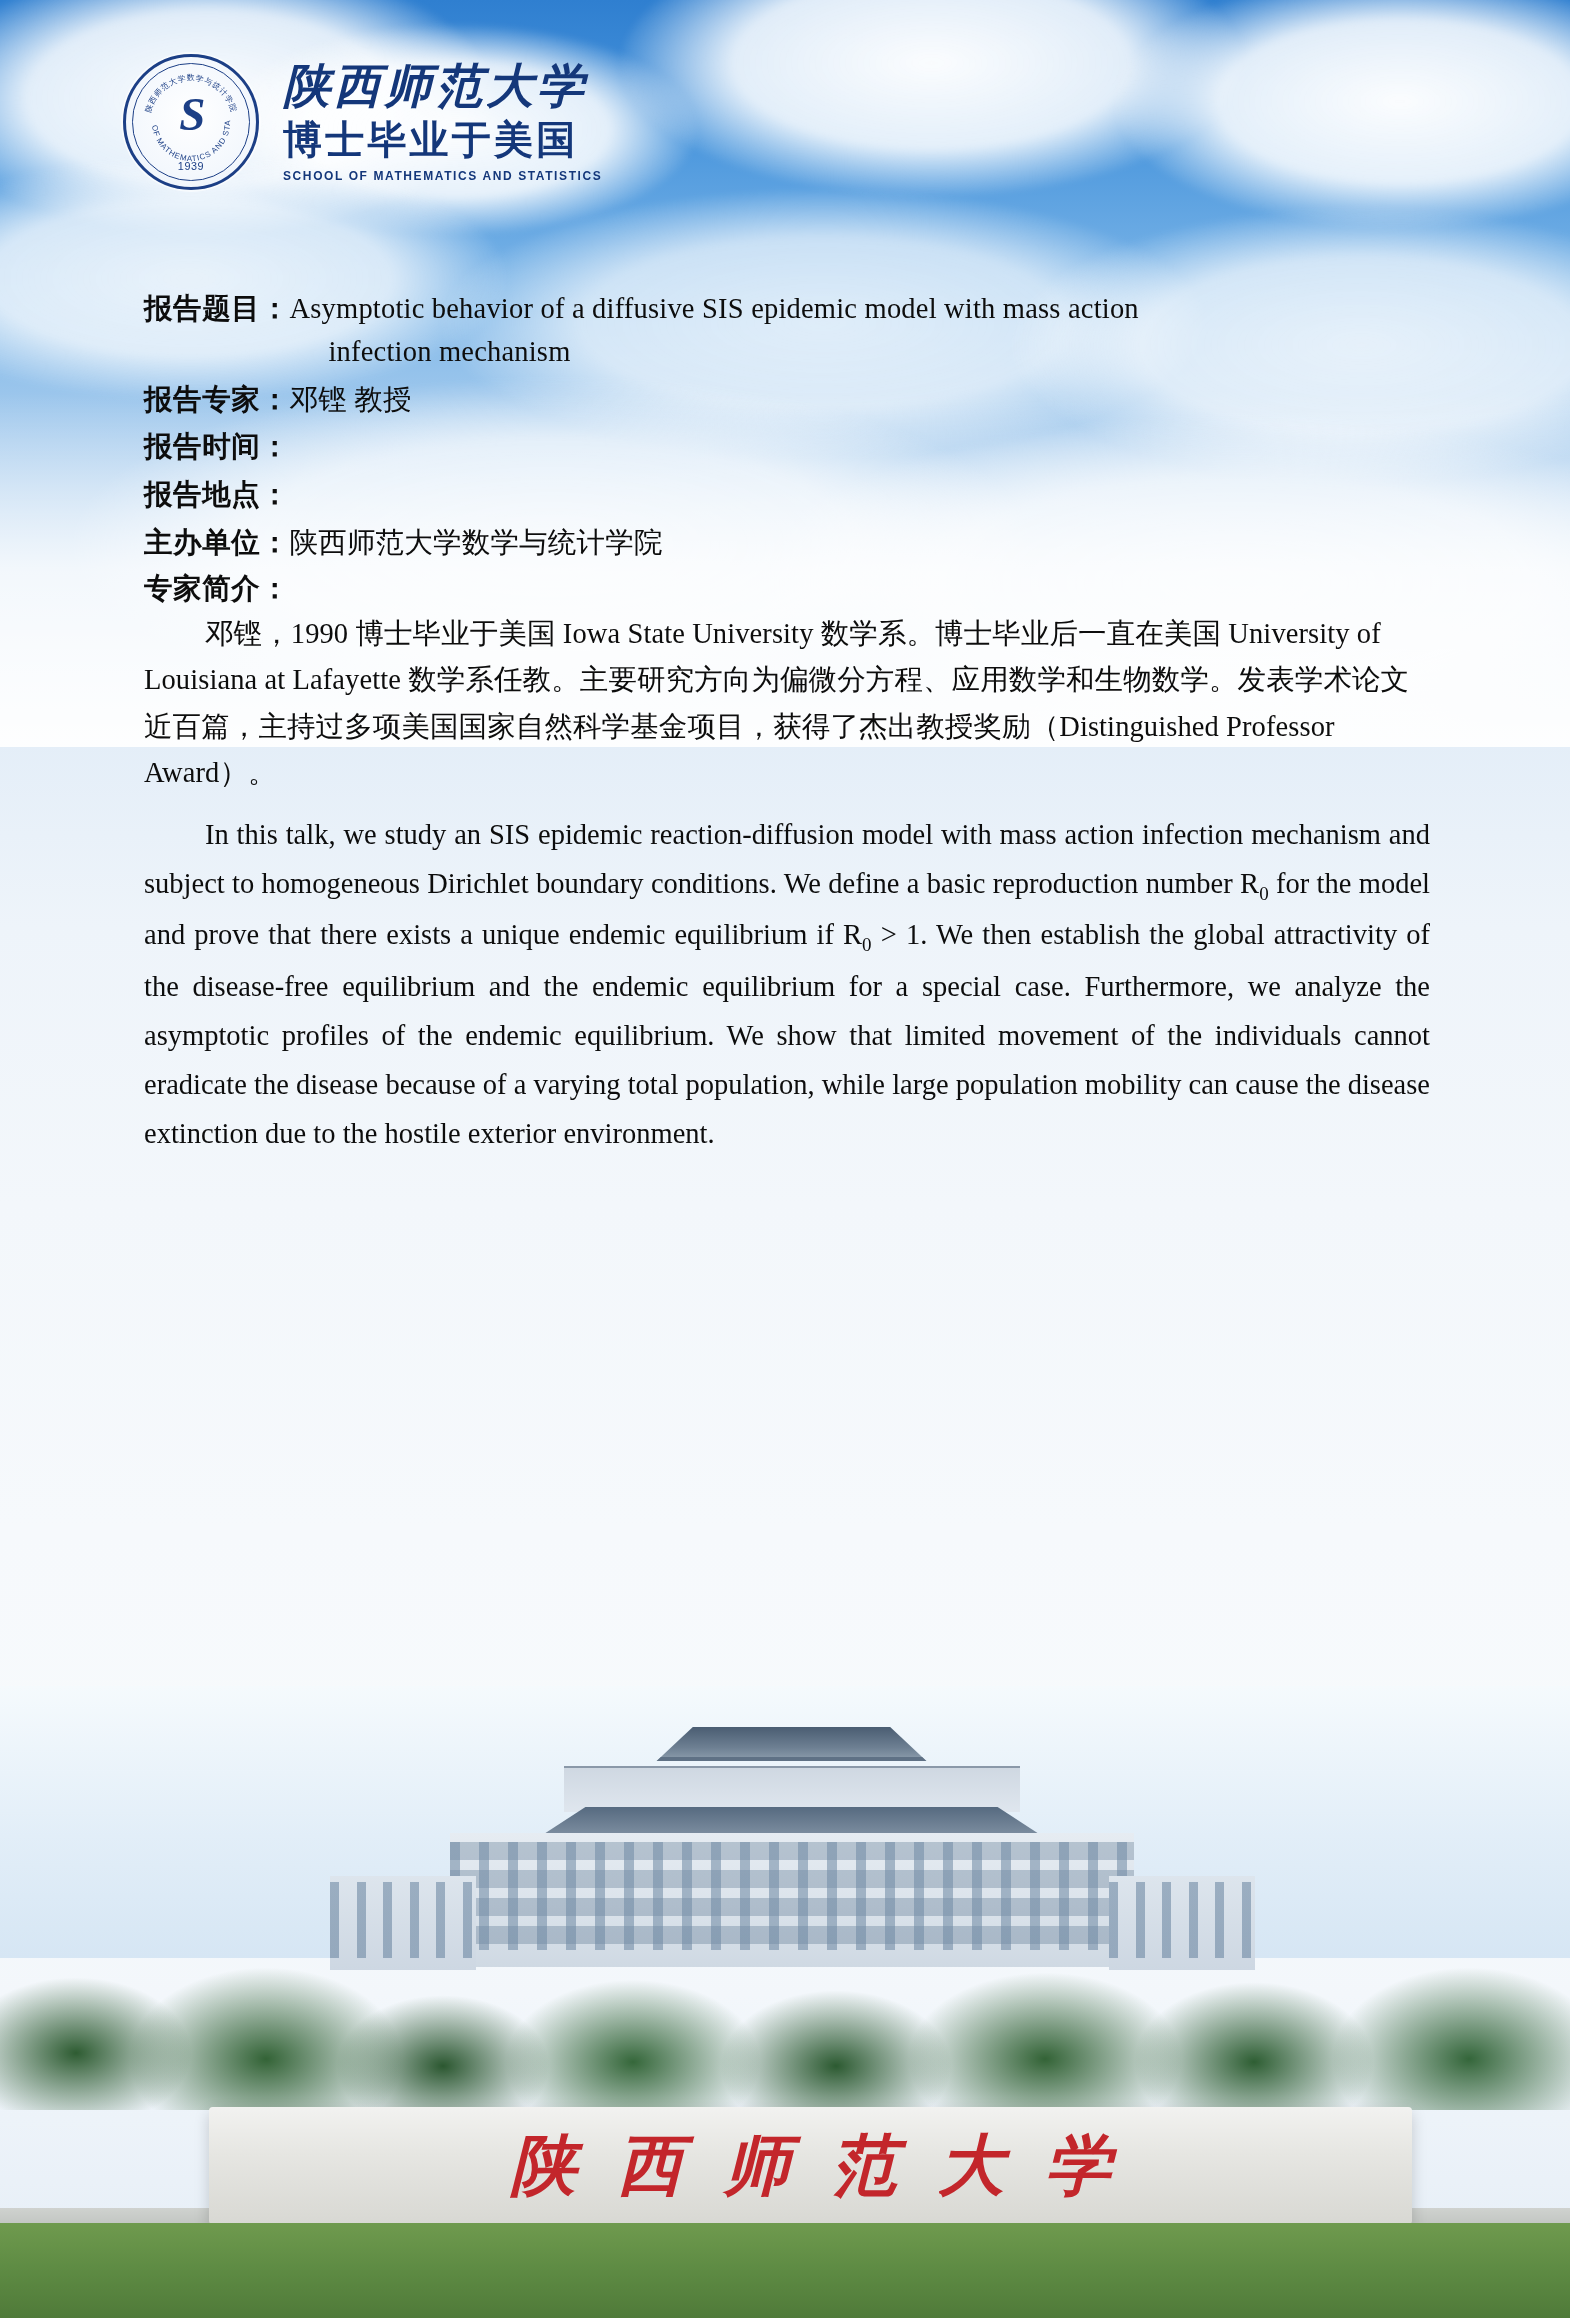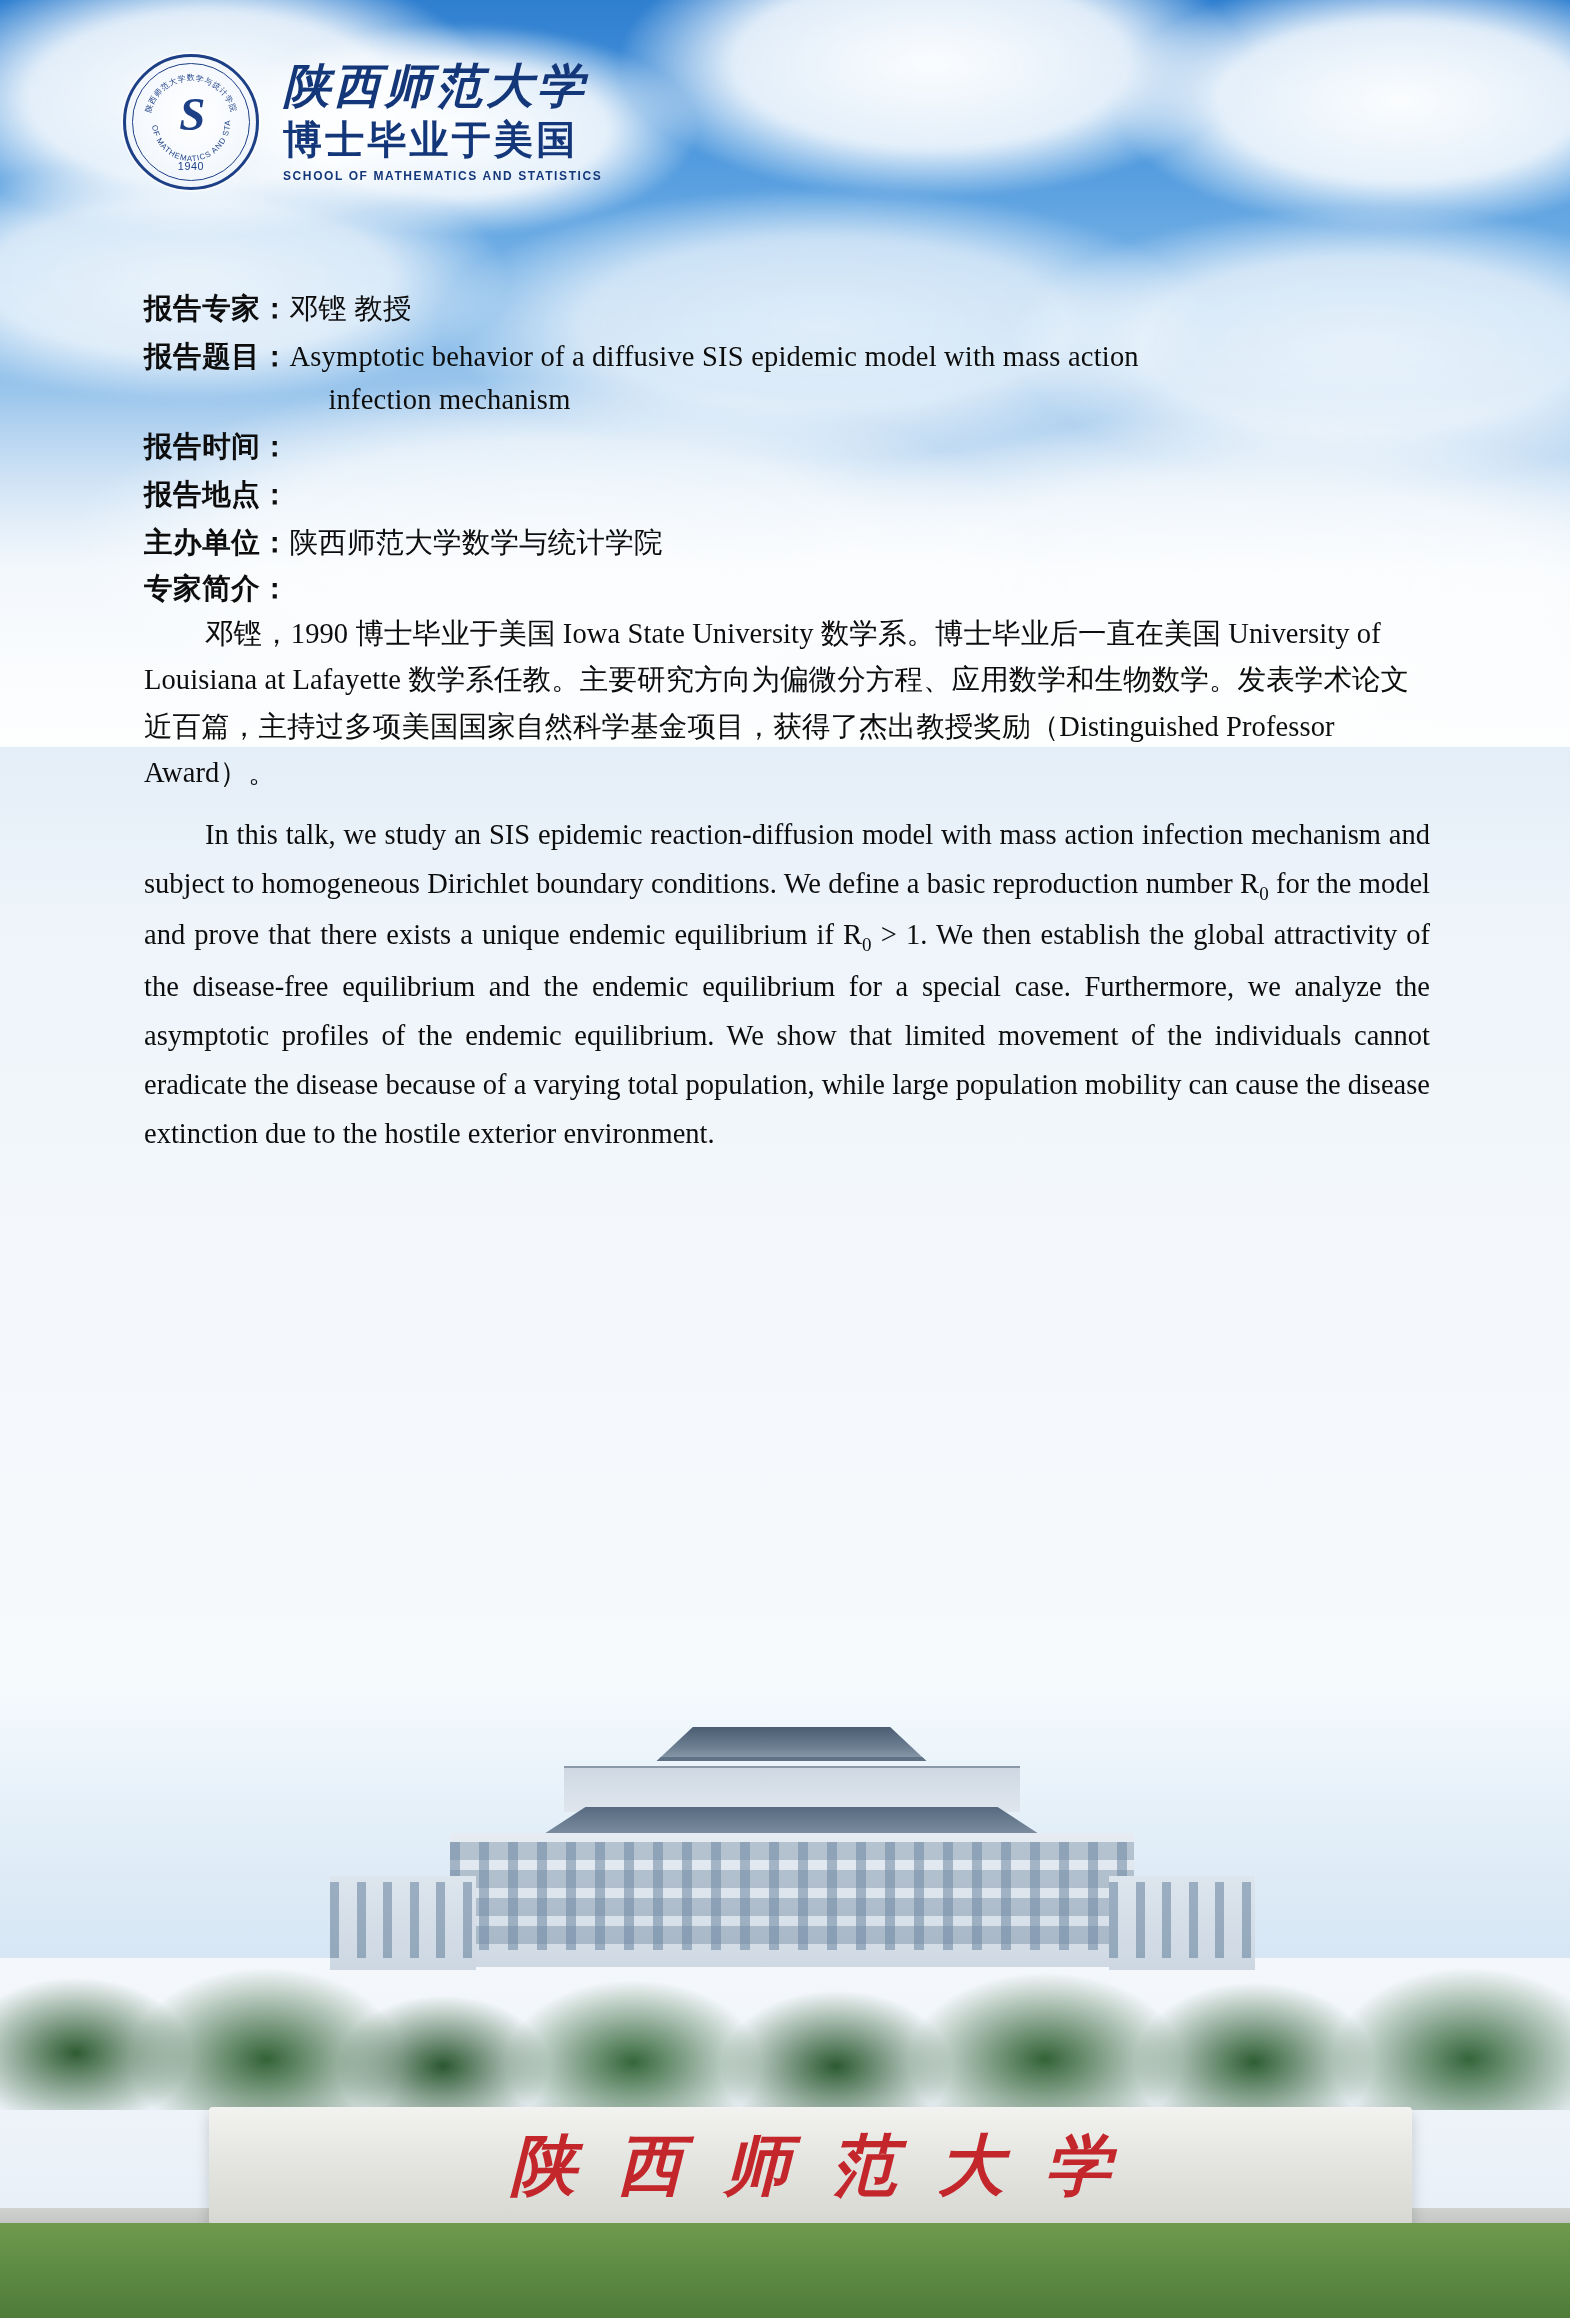--- a/index.html
+++ b/index.html
@@ -378,43 +378,43 @@
             <path id="botArc" d="M 26,88 A 62,62 0 0 0 150,88"></path>
           </defs>
           <text>
             <textPath href="#topArc" startOffset="50%" text-anchor="middle">陕西师范大学数学与统计学院</textPath>
           </text>
           <text>
             <textPath href="#botArc" startOffset="50%" text-anchor="middle">SCHOOL OF MATHEMATICS AND STATISTICS</textPath>
           </text>
         </svg>
         <div class="seal-mark">S</div>
-        <div class="seal-year">1940</div>
+        <div class="seal-year">1939</div>
       </div>
     </div>
     <div class="logo-text">
       <div class="logo-cn-univ">陕西师范大学</div>
       <div class="logo-cn-school">博士毕业于美国</div>
       <div class="logo-en">SCHOOL OF MATHEMATICS AND STATISTICS</div>
     </div>
   </div>
 
   <div class="content">
-
-    <div class="field-row">
-      <span class="field-label">报告专家：</span>
-      <span class="field-value">邓铿  教授</span>
-    </div>
 
     <div class="field-row">
       <span class="field-label">报告题目：</span>
       <span class="field-value">
         <span>Asymptotic behavior of a diffusive SIS epidemic model with mass action</span>
         <span class="cont-line">infection mechanism</span>
       </span>
+    </div>
+
+    <div class="field-row">
+      <span class="field-label">报告专家：</span>
+      <span class="field-value">邓铿  教授</span>
     </div>
 
     <div class="field-row">
       <span class="field-label">报告时间：</span>
     </div>
 
     <div class="field-row">
       <span class="field-label">报告地点：</span>
     </div>
 

